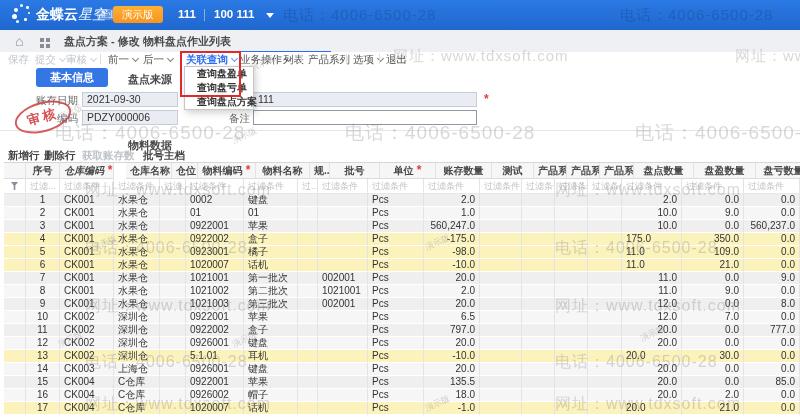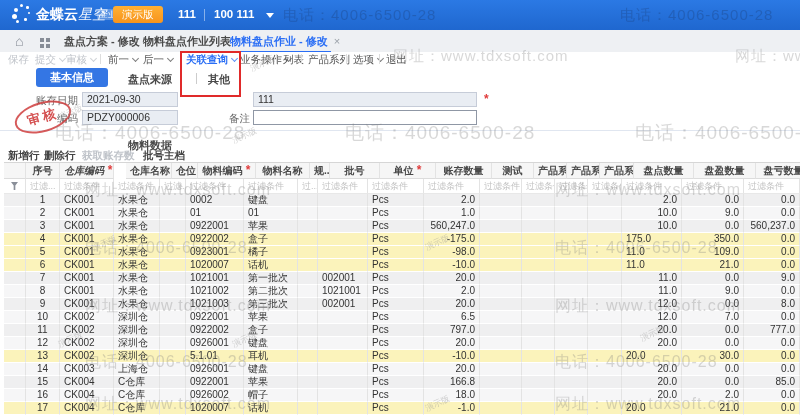--- a/index.html
+++ b/index.html
@@ -114,21 +114,20 @@
     <span class="vsep"></span>
     <span class="org2">100 111</span>
     <span class="caret-down-w"></span>
   </div>
 
   <div class="tabbar">
     <span class="home-ico">⌂</span>
     <span class="grid-ico"></span>
     <span class="ptab" style="left:64px">盘点方案 - 修改</span>
     <span class="ptab" style="left:143px">物料盘点作业列表</span>
-    <span class="ptab active" style="left:230px"><span>物料盘点作业 - 修改</span><span class="x">×</span></span>
   </div>
   <div class="tab-underline"></div>
 
   <div class="toolbar">
     <span class="tb dis" style="left:8px">保存</span>
     <span class="tb dis" style="left:35px"><span>提交</span><span class="cv"></span></span>
     <span class="tb dis" style="left:66px"><span>审核</span><span class="cv"></span></span>
     <span class="tbsep" style="left:100px"></span>
     <span class="tb" style="left:108px"><span>前一</span><span class="cv"></span></span>
     <span class="tb" style="left:143px"><span>后一</span><span class="cv"></span></span>
@@ -510,21 +509,21 @@
         <div class="gcell" style="width: 22px;"></div>
         <div class="gcell al-center seqcell" style="width: 34px;">15</div>
         <div class="gcell" style="width: 54px;">CK004</div>
         <div class="gcell" style="width: 46px;">C仓库</div>
         <div class="gcell" style="width: 26px;"></div>
         <div class="gcell" style="width: 58px;">0922001</div>
         <div class="gcell" style="width: 54px;">苹果</div>
         <div class="gcell" style="width: 20px;"></div>
         <div class="gcell" style="width: 50px;"></div>
         <div class="gcell" style="width: 56px;">Pcs</div>
-        <div class="gcell al-right" style="width: 56px;">166.8</div>
+        <div class="gcell al-right" style="width: 56px;">135.5</div>
         <div class="gcell" style="width: 42px;"></div>
         <div class="gcell" style="width: 33px;"></div>
         <div class="gcell" style="width: 33px;"></div>
         <div class="gcell" style="width: 34px;"></div>
         <div class="gcell al-right" style="width: 60px;">20.0</div>
         <div class="gcell al-right" style="width: 62px;">0.0</div>
         <div class="gcell al-right" style="width: 56px;">85.0</div>
         <div class="gcell" style="width: 40px;"></div>
       </div>
       <div class="grow body even">
@@ -564,20 +563,25 @@
         <div class="gcell" style="width: 33px;"></div>
         <div class="gcell" style="width: 33px;"></div>
         <div class="gcell" style="width: 34px;"></div>
         <div class="gcell al-right al-left" style="width: 60px;">20.0</div>
         <div class="gcell al-right" style="width: 62px;">21.0</div>
         <div class="gcell al-right" style="width: 56px;">0.0</div>
         <div class="gcell" style="width: 40px;"></div>
       </div>
     </div>
 
+  <div class="menu" id="menu">
+      <div class="menu-item">查询盘盈单</div>
+      <div class="menu-item">查询盘亏单</div>
+      <div class="menu-item">查询盘点方案</div>
+    </div>
   <div class="red-box"></div>
 
   <div id="wm">
       <div class="wm wm-dark" style="left: 283px; top: 6px; font-size: 15px;">电话：4006-6500-28</div>
       <div class="wm wm-dark" style="left: 620px; top: 6px; font-size: 15px;">电话：4006-6500-28</div>
       <div class="wm" style="left: 393px; top: 47px; font-size: 15px;">网址：www.tdxsoft.com</div>
       <div class="wm" style="left: 735px; top: 47px; font-size: 15px;">网址：www.tdxsoft.com</div>
       <div class="wm" style="left: 55px; top: 120px; font-size: 19px;">电话：4006-6500-28</div>
       <div class="wm" style="left: 345px; top: 120px; font-size: 19px;">电话：4006-6500-28</div>
       <div class="wm" style="left: 635px; top: 120px; font-size: 19px;">电话：4006-6500-28</div>

